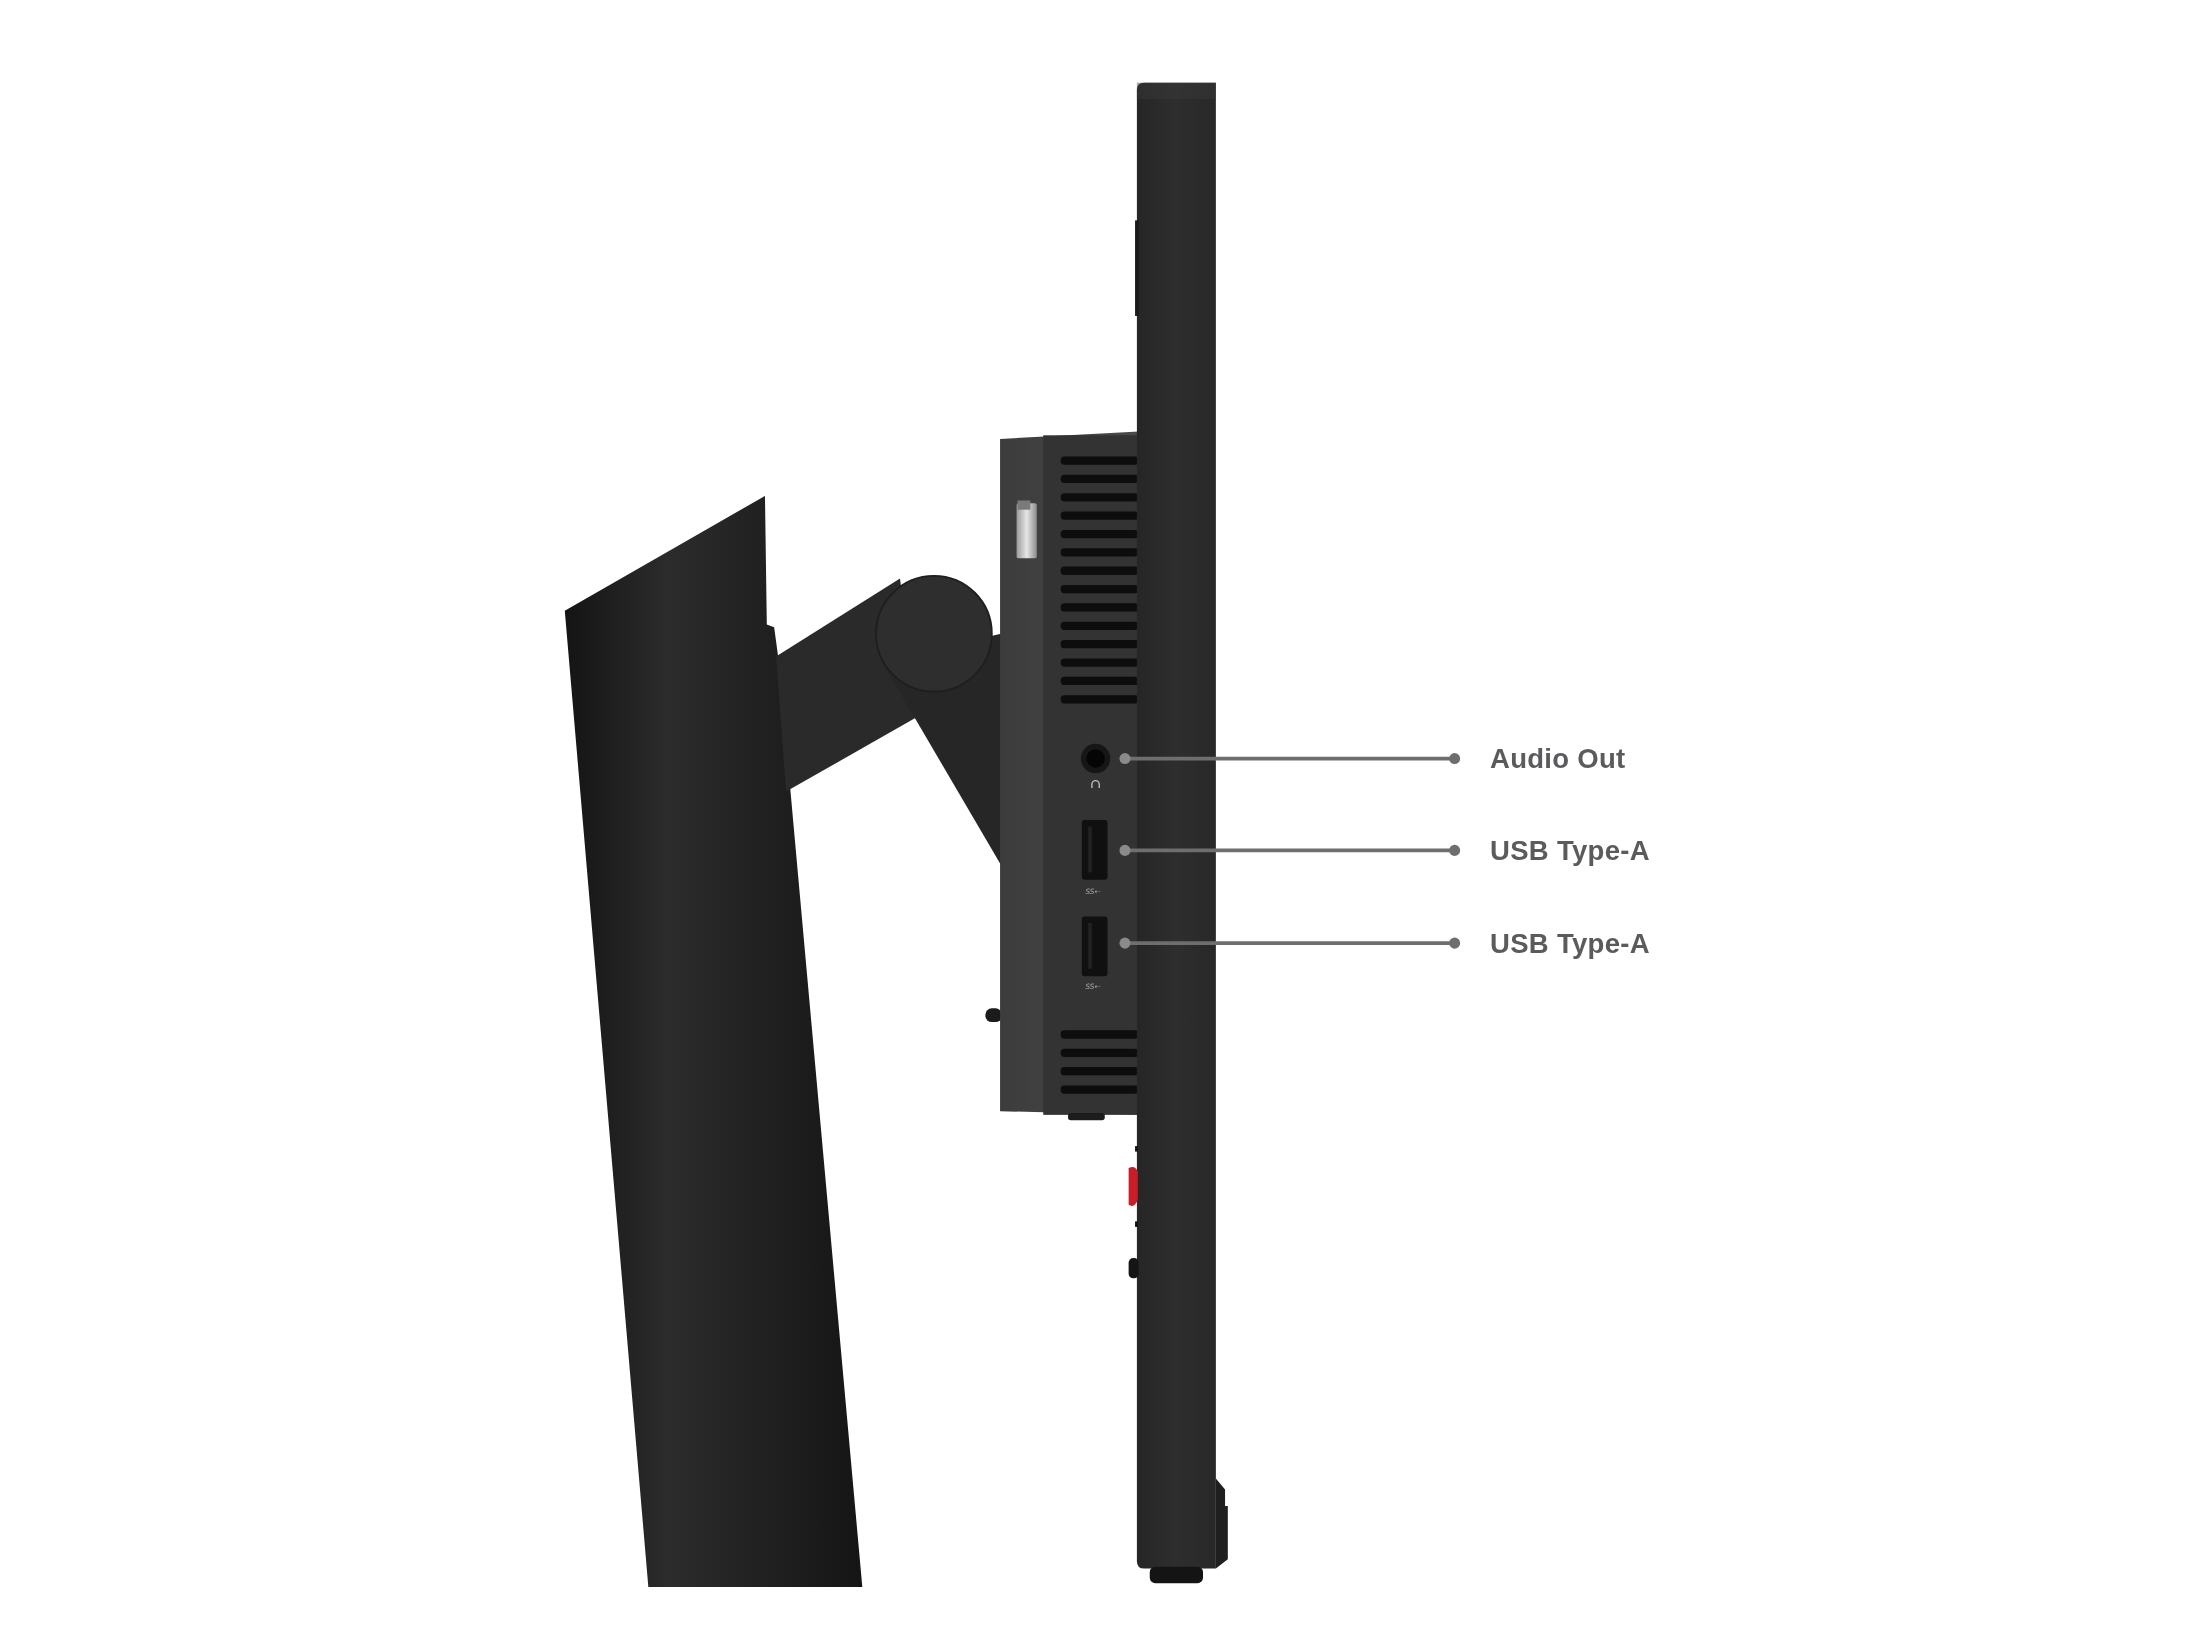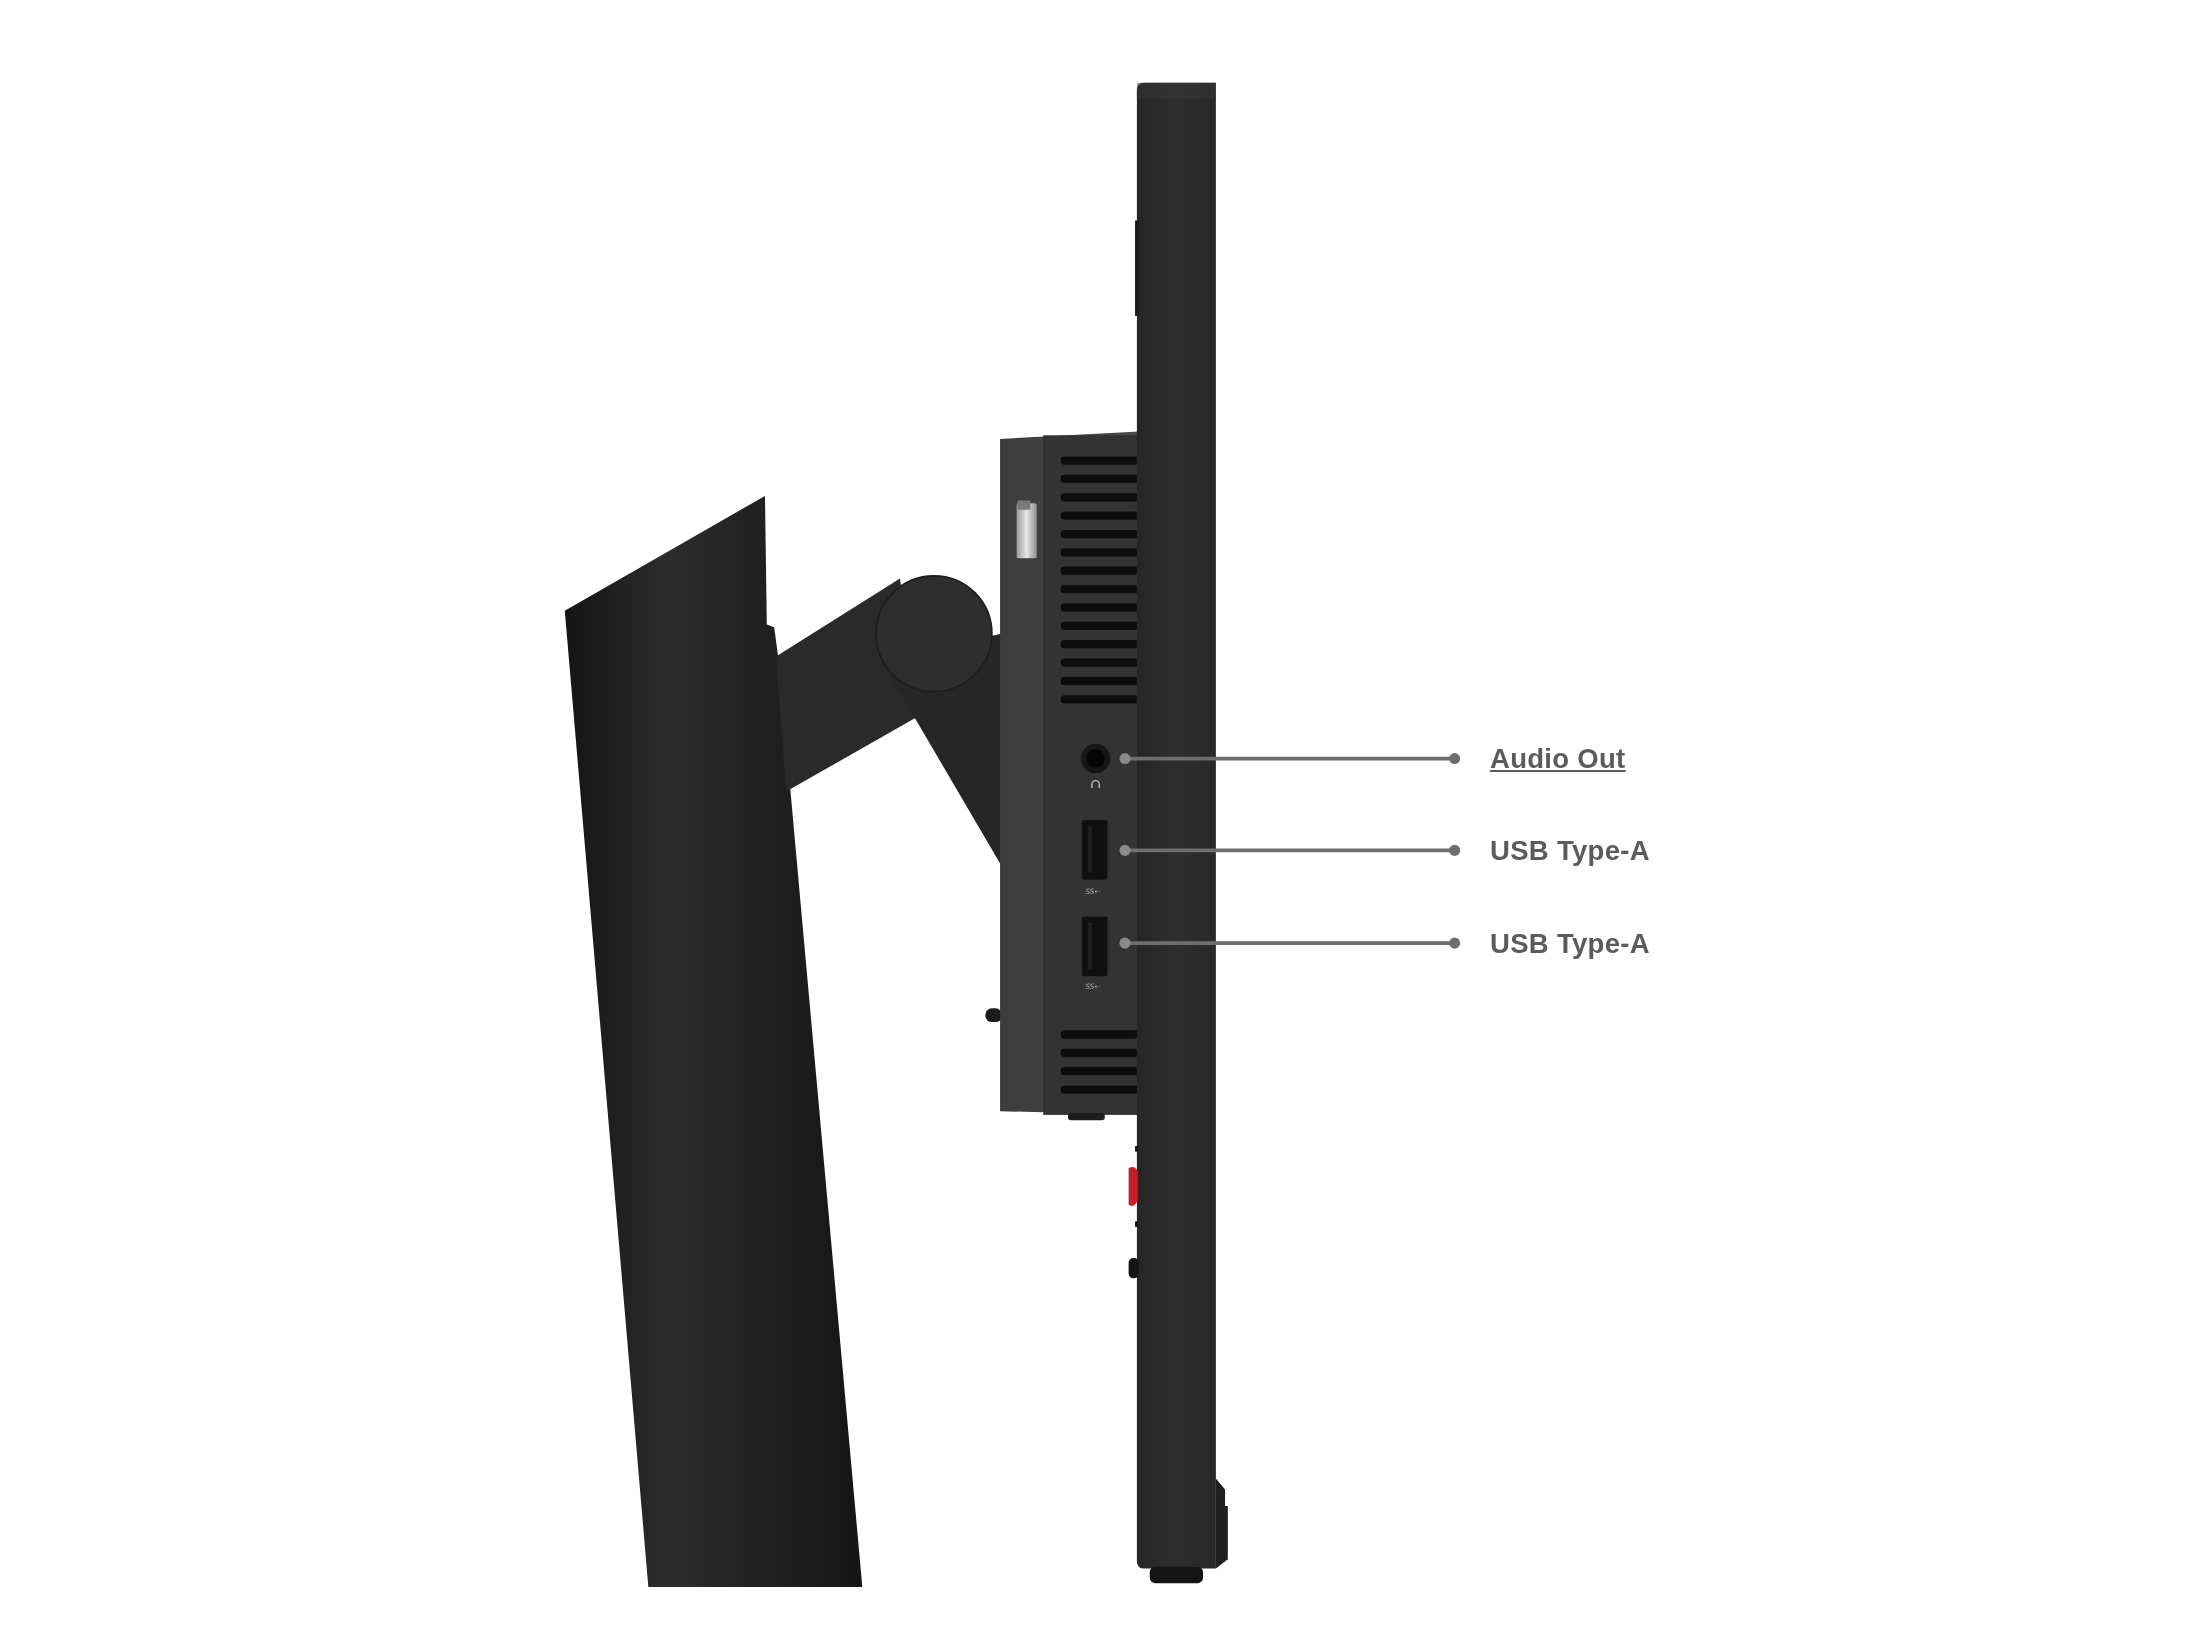--- a/index.html
+++ b/index.html
@@ -148,16 +148,16 @@
     <line x1="1225" y1="926" x2="1584" y2="926"></line>
     <circle cx="1225" cy="926" r="6" stroke="none" fill="#8a8a8a"></circle>
     <circle cx="1584" cy="926" r="6" stroke="none"></circle>
 
     <line x1="1225" y1="1027" x2="1584" y2="1027"></line>
     <circle cx="1225" cy="1027" r="6" stroke="none" fill="#8a8a8a"></circle>
     <circle cx="1584" cy="1027" r="6" stroke="none"></circle>
   </g>
 </svg>
 
-<div class="callout-label" style="top:742px;text-decoration:underline;">Audio Out</div>
+<div class="callout-label" style="top:742px;">Audio Out</div>
 <div class="callout-label" style="top:834px;">USB Type-A</div>
 <div class="callout-label" style="top:927px;">USB Type-A</div>
 
 
 </body></html>

